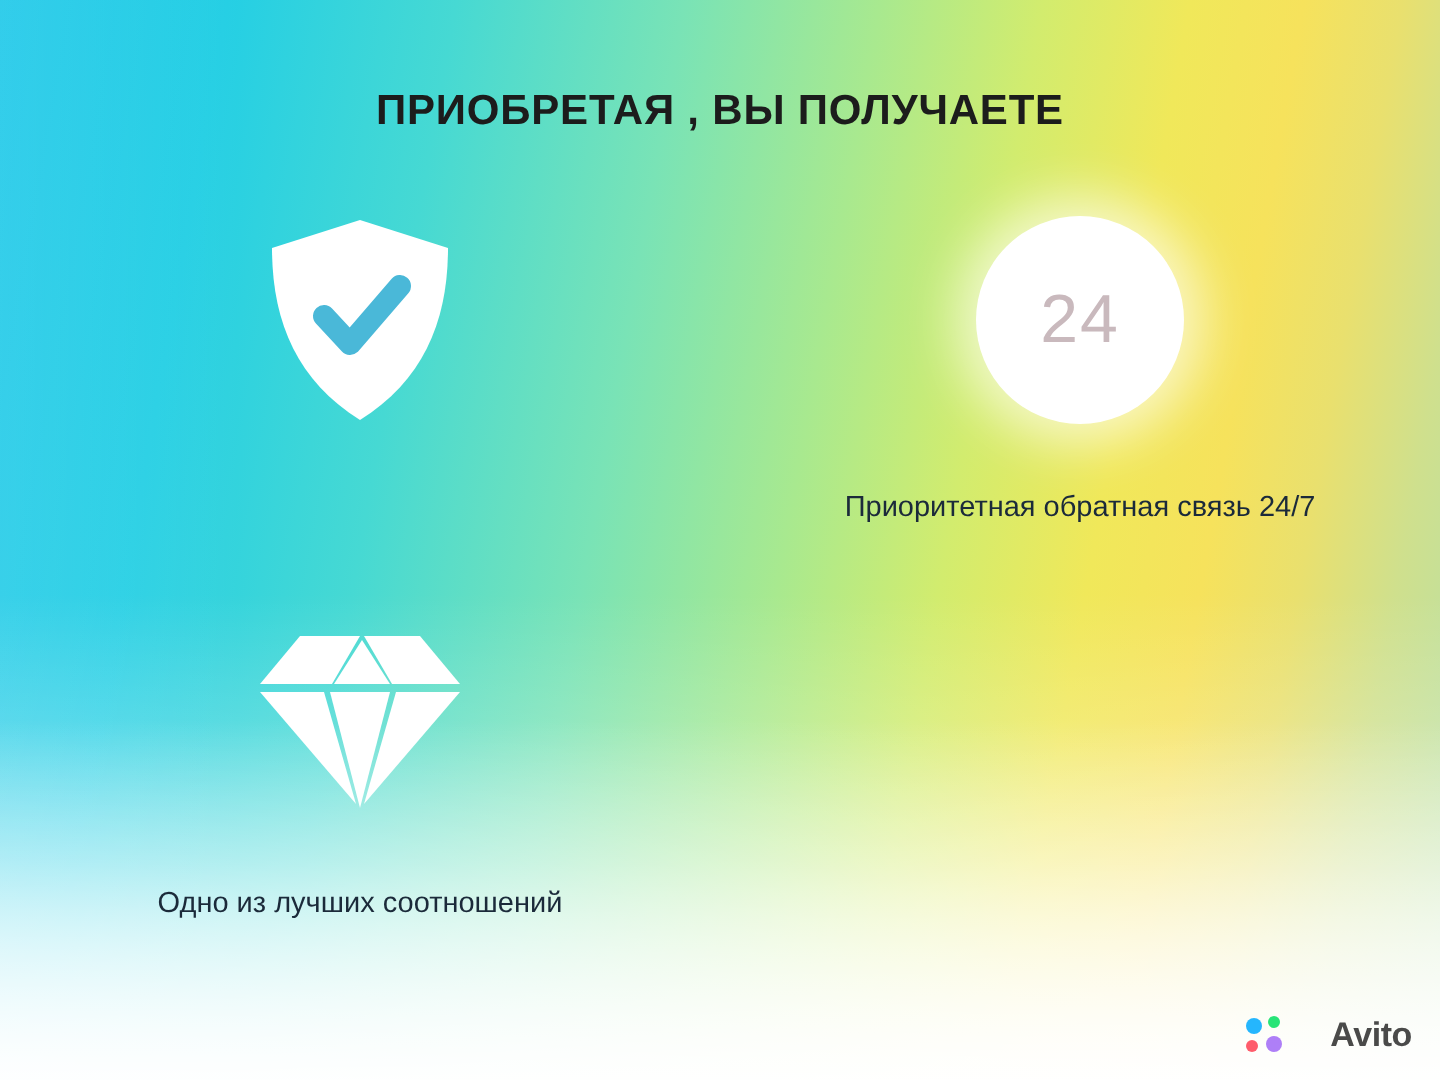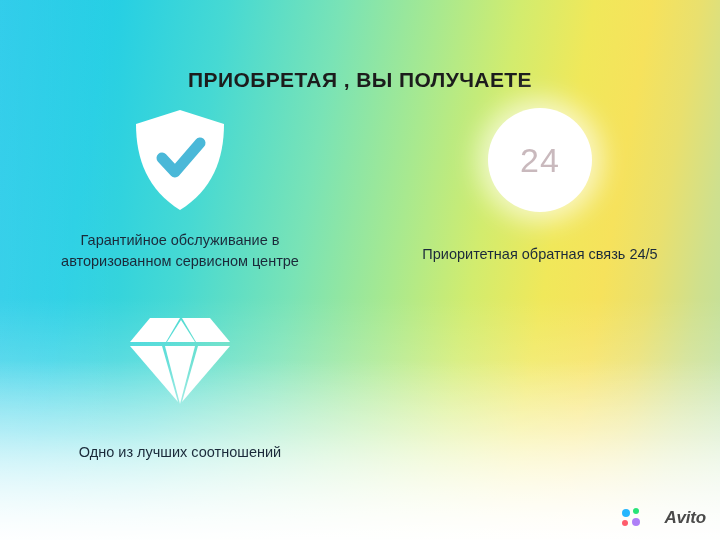--- a/index.html
+++ b/index.html
@@ -51,21 +51,21 @@
     left: 0;
     top: 0;
     bottom: 0;
     width: 120px;
     background: linear-gradient(90deg, rgba(255,255,255,0.12) 0%, rgba(255,255,255,0) 100%);
     pointer-events: none;
   }
 
   .title {
     position: absolute;
-    top: 68px;
+    top: 44px;
     left: 0;
     right: 0;
     text-align: center;
     font-size: 21px;
     font-weight: bold;
     letter-spacing: 0.4px;
     color: #1c1c1c;
   }
 
   .grid {
@@ -119,21 +119,20 @@
   }
 
   .avito {
     position: absolute;
     right: 14px;
     bottom: 12px;
     display: flex;
     align-items: flex-end;
     gap: 22px;
     opacity: 0.85;
-    font-style: italic;
   }
   .avito-dots {
     position: relative;
     width: 20px;
     height: 20px;
   }
   .avito-dots i {
     position: absolute;
     border-radius: 50%;
     display: block;
@@ -160,34 +159,30 @@
 
   <div class="grid">
 
     <div class="cell cell-1">
       <div class="icon-wrap">
         <svg width="96" height="104" viewBox="0 0 96 104" aria-hidden="true">
           <path d="M48 2 L92 16 C92 52 80 82 48 102 C16 82 4 52 4 16 Z" fill="#ffffff"></path>
           <path d="M30 50 L43 64 L68 35" fill="none" stroke="#4ab8d8" stroke-width="11" stroke-linecap="round" stroke-linejoin="round"></path>
         </svg>
       </div>
-      <div class="caption">
-        <div>Гарантийное обслуживание в</div>
-        <div>авторизованном сервисном центре</div>
-      </div>
     </div>
 
     <div class="cell cell-2">
       <div class="icon-wrap">
         <div class="circle24">
           <span>24</span>
         </div>
       </div>
       <div class="caption">
-        <div>Приоритетная обратная связь 24/5</div>
+        <div>Приоритетная обратная связь 24/7</div>
       </div>
     </div>
 
 
     <div class="cell cell-4">
       <div class="icon-wrap">
         <svg width="104" height="96" viewBox="0 0 104 96" aria-hidden="true">
           <g fill="#ffffff">
             <path d="M22 6 L52 6 L38 30 L2 30 Z"></path>
             <path d="M54 6 L82 6 L102 30 L68 30 Z"></path>

